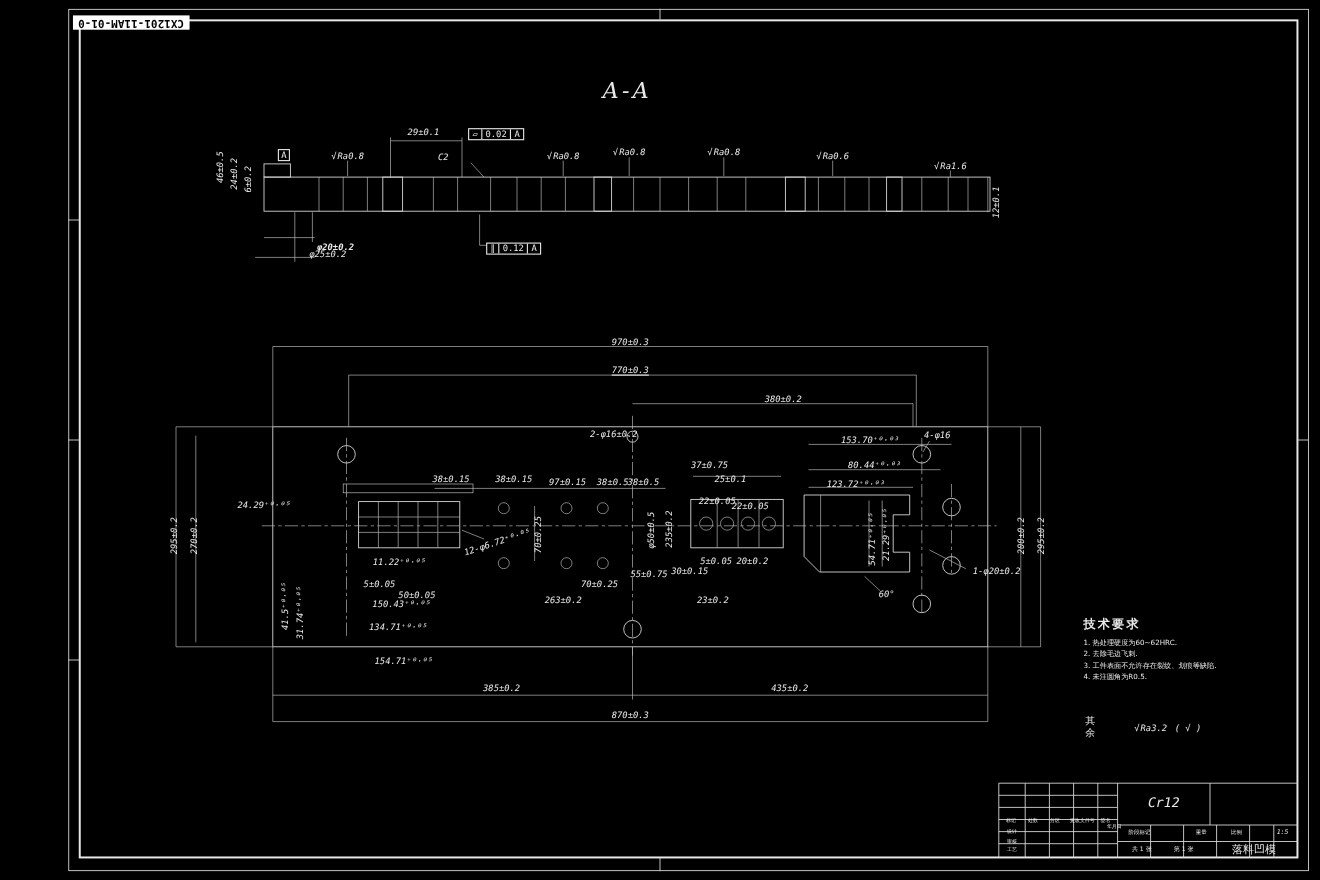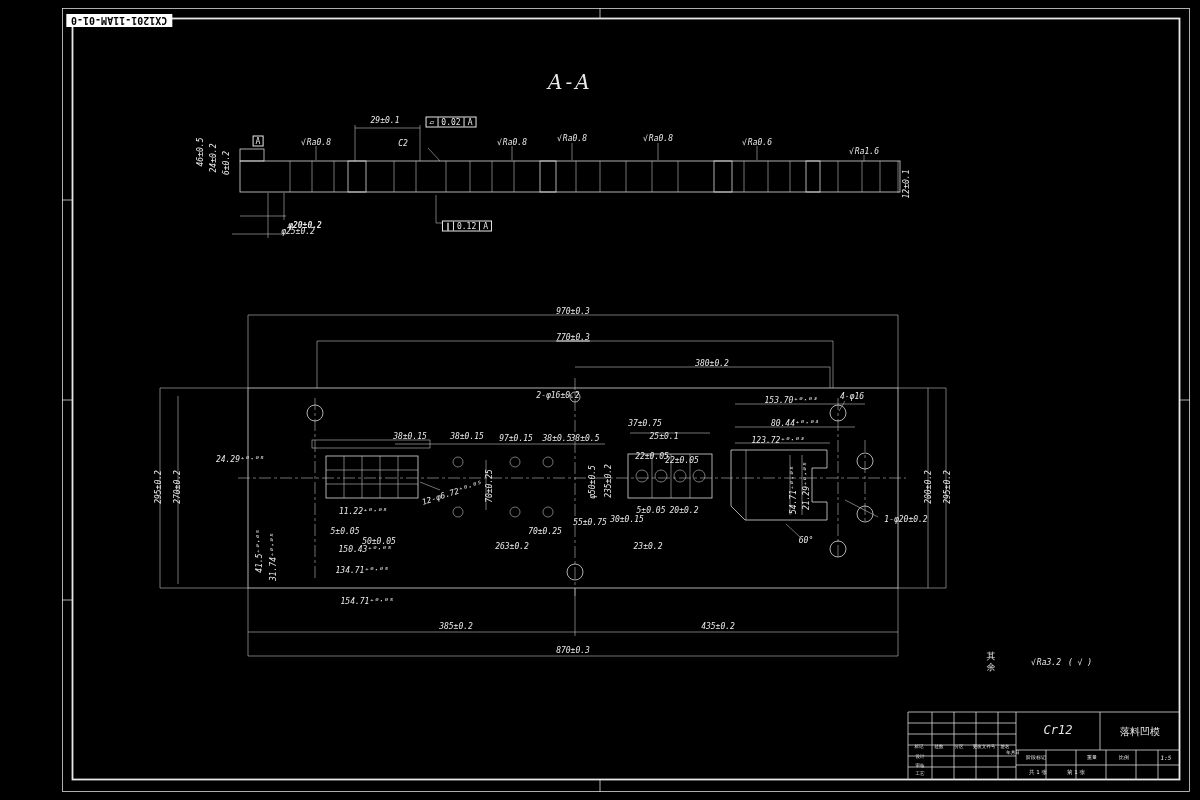--- a/index.html
+++ b/index.html
@@ -175,24 +175,33 @@
       <span class="dim" style="left: 158px; top: 487px; transform: translate(-50%, -50%) rotate(-90deg);">295±0.2</span>
       <span class="dim" style="left: 177px; top: 487px; transform: translate(-50%, -50%) rotate(-90deg);">270±0.2</span>
       <span class="dim" style="left: 928px; top: 487px; transform: translate(-50%, -50%) rotate(-90deg);">200±0.2</span>
       <span class="dim" style="left: 947px; top: 487px; transform: translate(-50%, -50%) rotate(-90deg);">295±0.2</span>
       <span class="dim cjk" style="left: 991px; top: 656px; transform: translate(-50%, -50%); font-size: 9px;">其</span>
       <span class="dim cjk" style="left: 991px; top: 667px; transform: translate(-50%, -50%); font-size: 9px;">余</span>
       <span class="dim ra" style="left: 1046px; top: 662px; transform: translate(-50%, -50%);">Ra3.2</span>
       <span class="dim" style="left: 1080px; top: 662px; transform: translate(-50%, -50%);">( √ )</span>
     </div>
 
+  <div class="tech">
+    <div class="tech-title">技术要求</div>
+    <div>
+        <div class="tech-item">1. 热处理硬度为60~62HRC.</div>
+        <div class="tech-item">2. 去除毛边飞刺.</div>
+        <div class="tech-item">3. 工件表面不允许存在裂纹、划痕等缺陷.</div>
+        <div class="tech-item">4. 未注圆角为R0.5.</div>
+      </div>
+  </div>
 
   <div>
       <span class="dim" style="left: 1058px; top: 730px; transform: translate(-50%, -50%); font-size: 12px;">Cr12</span>
-      <span class="dim cjk" style="left: 1140px; top: 732px; transform: translate(-50%, -50%); font-size: 10px;">落料凹模</span>
+      <span class="dim cjk" style="left: 1140px; top: 772px; transform: translate(-50%, -50%); font-size: 10px;">落料凹模</span>
       <span class="dim cjk" style="left: 919px; top: 746px; transform: translate(-50%, -50%); font-size: 4.5px;">标记</span>
       <span class="dim cjk" style="left: 939px; top: 746px; transform: translate(-50%, -50%); font-size: 4.5px;">处数</span>
       <span class="dim cjk" style="left: 959px; top: 746px; transform: translate(-50%, -50%); font-size: 4.5px;">分区</span>
       <span class="dim cjk" style="left: 984px; top: 746px; transform: translate(-50%, -50%); font-size: 4.5px;">更改文件号</span>
       <span class="dim cjk" style="left: 1005px; top: 746px; transform: translate(-50%, -50%); font-size: 4.5px;">签名</span>
       <span class="dim cjk" style="left: 1013px; top: 752px; transform: translate(-50%, -50%); font-size: 4.5px;">年月日</span>
       <span class="dim cjk" style="left: 920px; top: 756px; transform: translate(-50%, -50%); font-size: 4.5px;">设计</span>
       <span class="dim cjk" style="left: 920px; top: 765px; transform: translate(-50%, -50%); font-size: 4.5px;">审核</span>
       <span class="dim cjk" style="left: 920px; top: 773px; transform: translate(-50%, -50%); font-size: 4.5px;">工艺</span>
       <span class="dim cjk" style="left: 1036px; top: 757px; transform: translate(-50%, -50%); font-size: 5px;">阶段标记</span>

